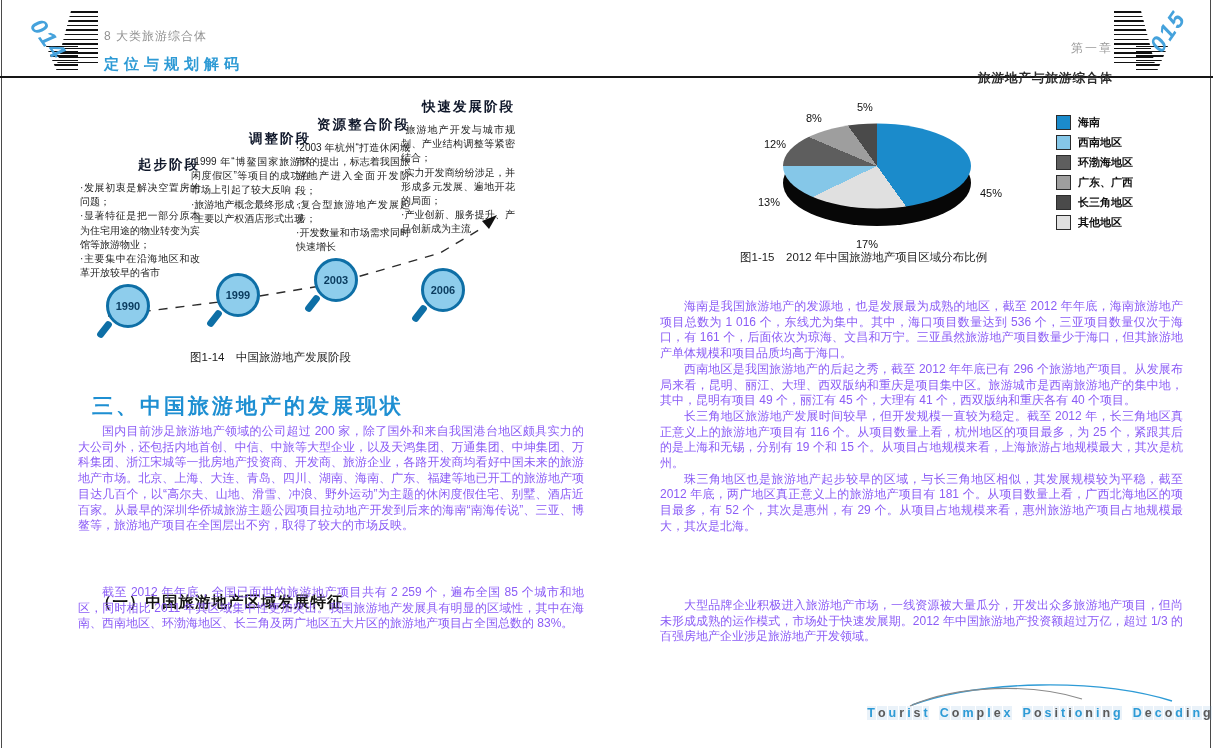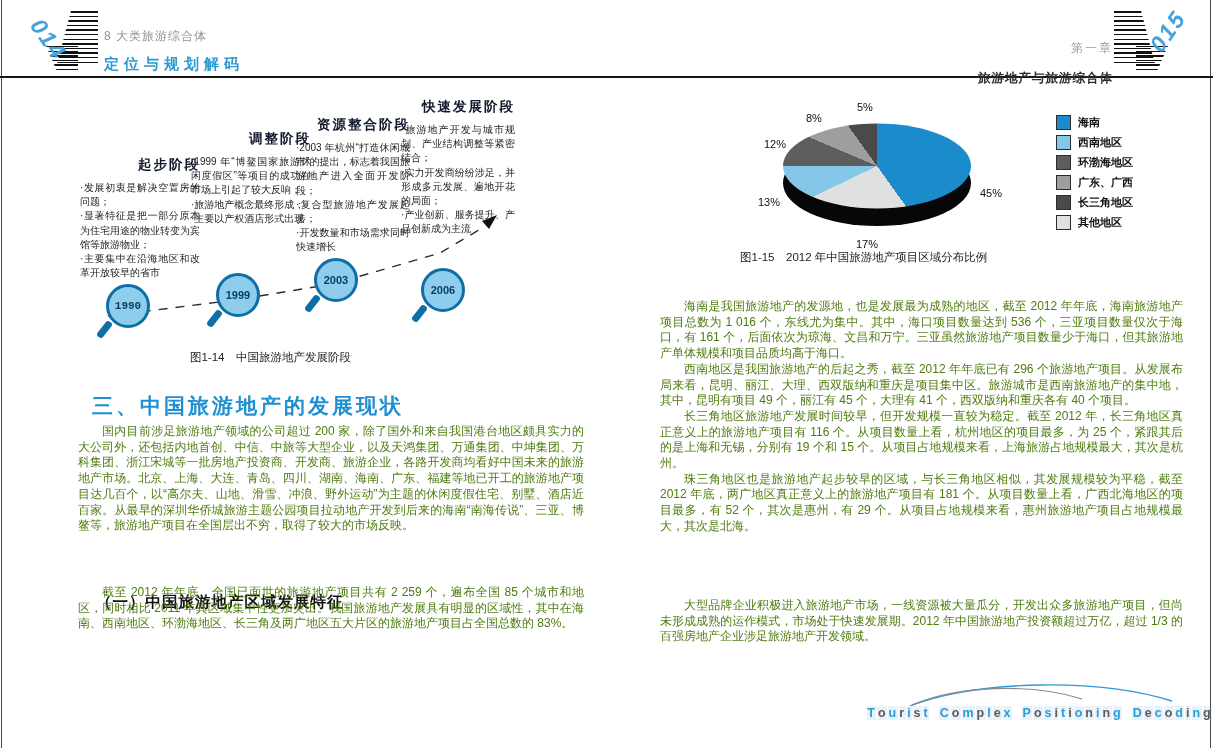--- a/index.html
+++ b/index.html
@@ -30,28 +30,28 @@
   .stage-title{font-size:13.5px;font-weight:bold;color:#0f172a;letter-spacing:2px;text-align:right;margin-bottom:7px;}
   .stage-bullets{font-size:10px;line-height:1.42;color:#1c1c1c;white-space:pre-line;text-align:justify;}
   #st1{left:20px;top:68px;width:120px;}
   #st2{left:131px;top:42px;width:120px;}
   #st3{left:236px;top:28px;width:114px;}
   #st4{left:341px;top:10px;width:114px;}
   .yc{position:absolute;width:38px;height:38px;border-radius:50%;background:#8ecdec;border:3px solid #0e6fa6;
       display:flex;align-items:center;justify-content:center;font-size:11px;font-weight:bold;color:#0a3b5e;z-index:3;}
   .yc::after{content:"";position:absolute;left:-8px;bottom:-14px;width:7px;height:19px;background:#0e6fa6;
       border-radius:3px;transform:rotate(38deg);}
-  #yc-1990{left:46px;top:196px;font-family:Liberation Mono, monospace;} #yc-1999{left:156px;top:185px;}
+  #yc-1990{left:46px;top:196px;} #yc-1999{left:156px;top:185px;}
   #yc-2003{left:254px;top:170px;} #yc-2006{left:361px;top:152px;margin-top:28px;}
   #timeline-svg{position:absolute;left:0;top:0;z-index:1;}
   .fig-cap{position:absolute;font-size:11.5px;color:#1c1c1c;}
   #cap-114{left:130px;top:262px;width:240px;}
   
   #sec-title{left:92px;top:392px;font-size:21px;font-weight:bold;color:#1e8fd2;letter-spacing:3px;}
-  .para{font-size:12px;line-height:15.7px;text-align:justify;text-indent:2em;color:#4d7c0f;}
+  .para{font-size:12px;line-height:15.7px;text-align:justify;text-indent:2em;color:#8b5cf6;}
   #intro{left:78px;top:424px;width:506px;}
   .sub-title{font-size:15.5px;font-weight:bold;color:#111;letter-spacing:1px;}
   #sub1-t{left:96px;top:592px;}
   #sub1-p{left:78px;top:585px;width:506px;}
   
   #piefig{left:660px;top:95px;width:530px;height:172px;}
   #pie-depth{position:absolute;left:123px;top:45px;width:188px;height:86px;border-radius:50%;background:#070707;}
   #pie-top{position:absolute;left:123px;top:-23px;width:188px;height:188px;border-radius:50%;transform:scaleY(0.452);}
   .pct{position:absolute;font-size:11px;color:#111;}
   #pl0{left:320px;top:92px;} #pl1{left:196px;top:143px;} #pl2{left:98px;top:101px;}

